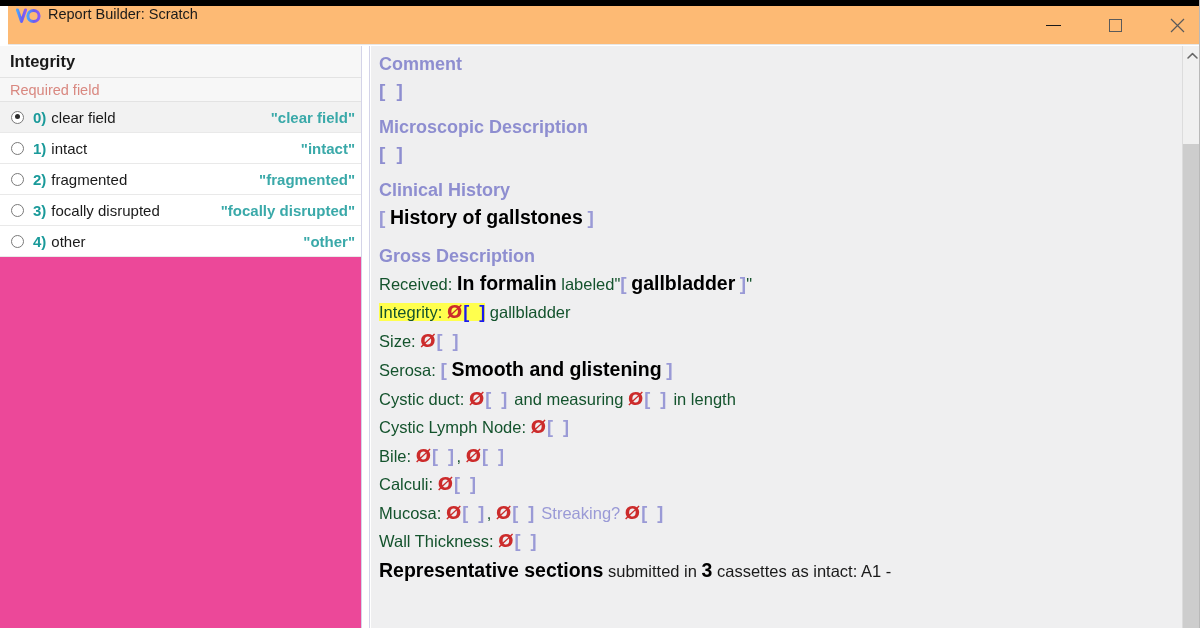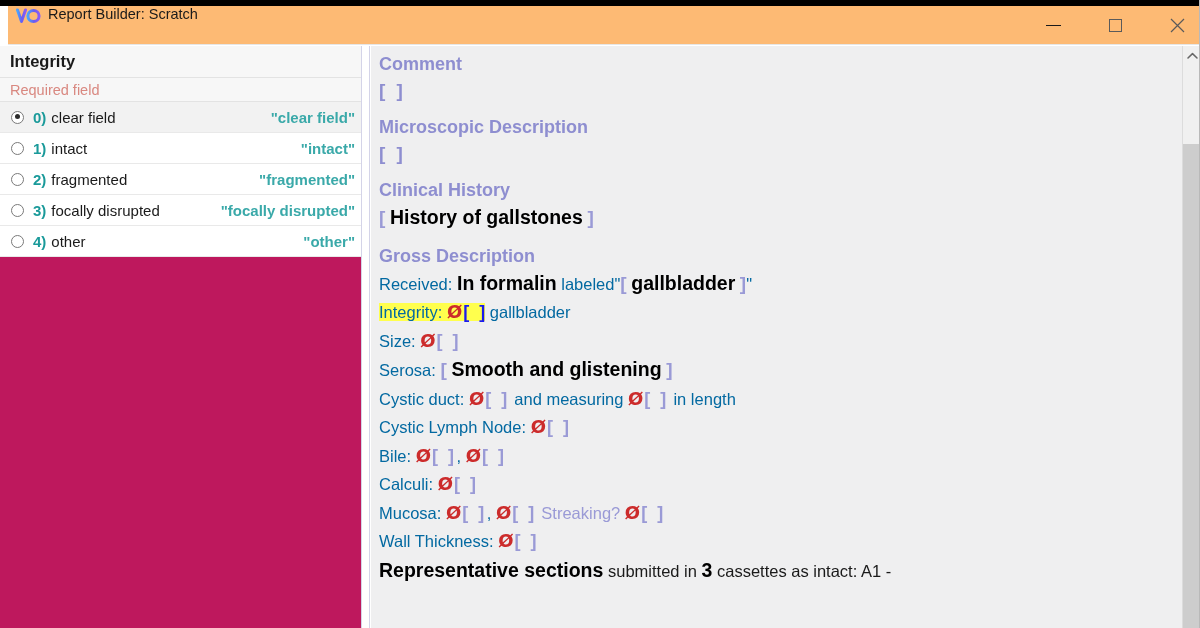--- a/index.html
+++ b/index.html
@@ -93,21 +93,21 @@
     height: 582px;
     background: #ffffff;
   }
 
   
   .sidebar {
     position: absolute;
     top: 0; left: 0;
     width: 361px;
     height: 582px;
-    background: #be185d;
+    background: #ec4899;
     overflow: hidden;
   }
 
   .sb-header {
     height: 32px;
     background: #f7f7f7;
     border-bottom: 1px solid #e3e3e3;
     display: flex;
     align-items: center;
     padding-left: 10px;
@@ -224,21 +224,21 @@
 
   .gap { height: 11px; }
 
   .line {
     font-size: 16.5px;
     color: #1a1a1a;
     line-height: 28.5px;
     white-space: nowrap;
   }
 
-  .lbl { color: #0369a1; }
+  .lbl { color: #14532d; }
 
   
   .br {
     color: #9a9ad6;
     font-weight: bold;
     font-size: 18px;
     letter-spacing: 2.5px;
   }
   
   .brf {

